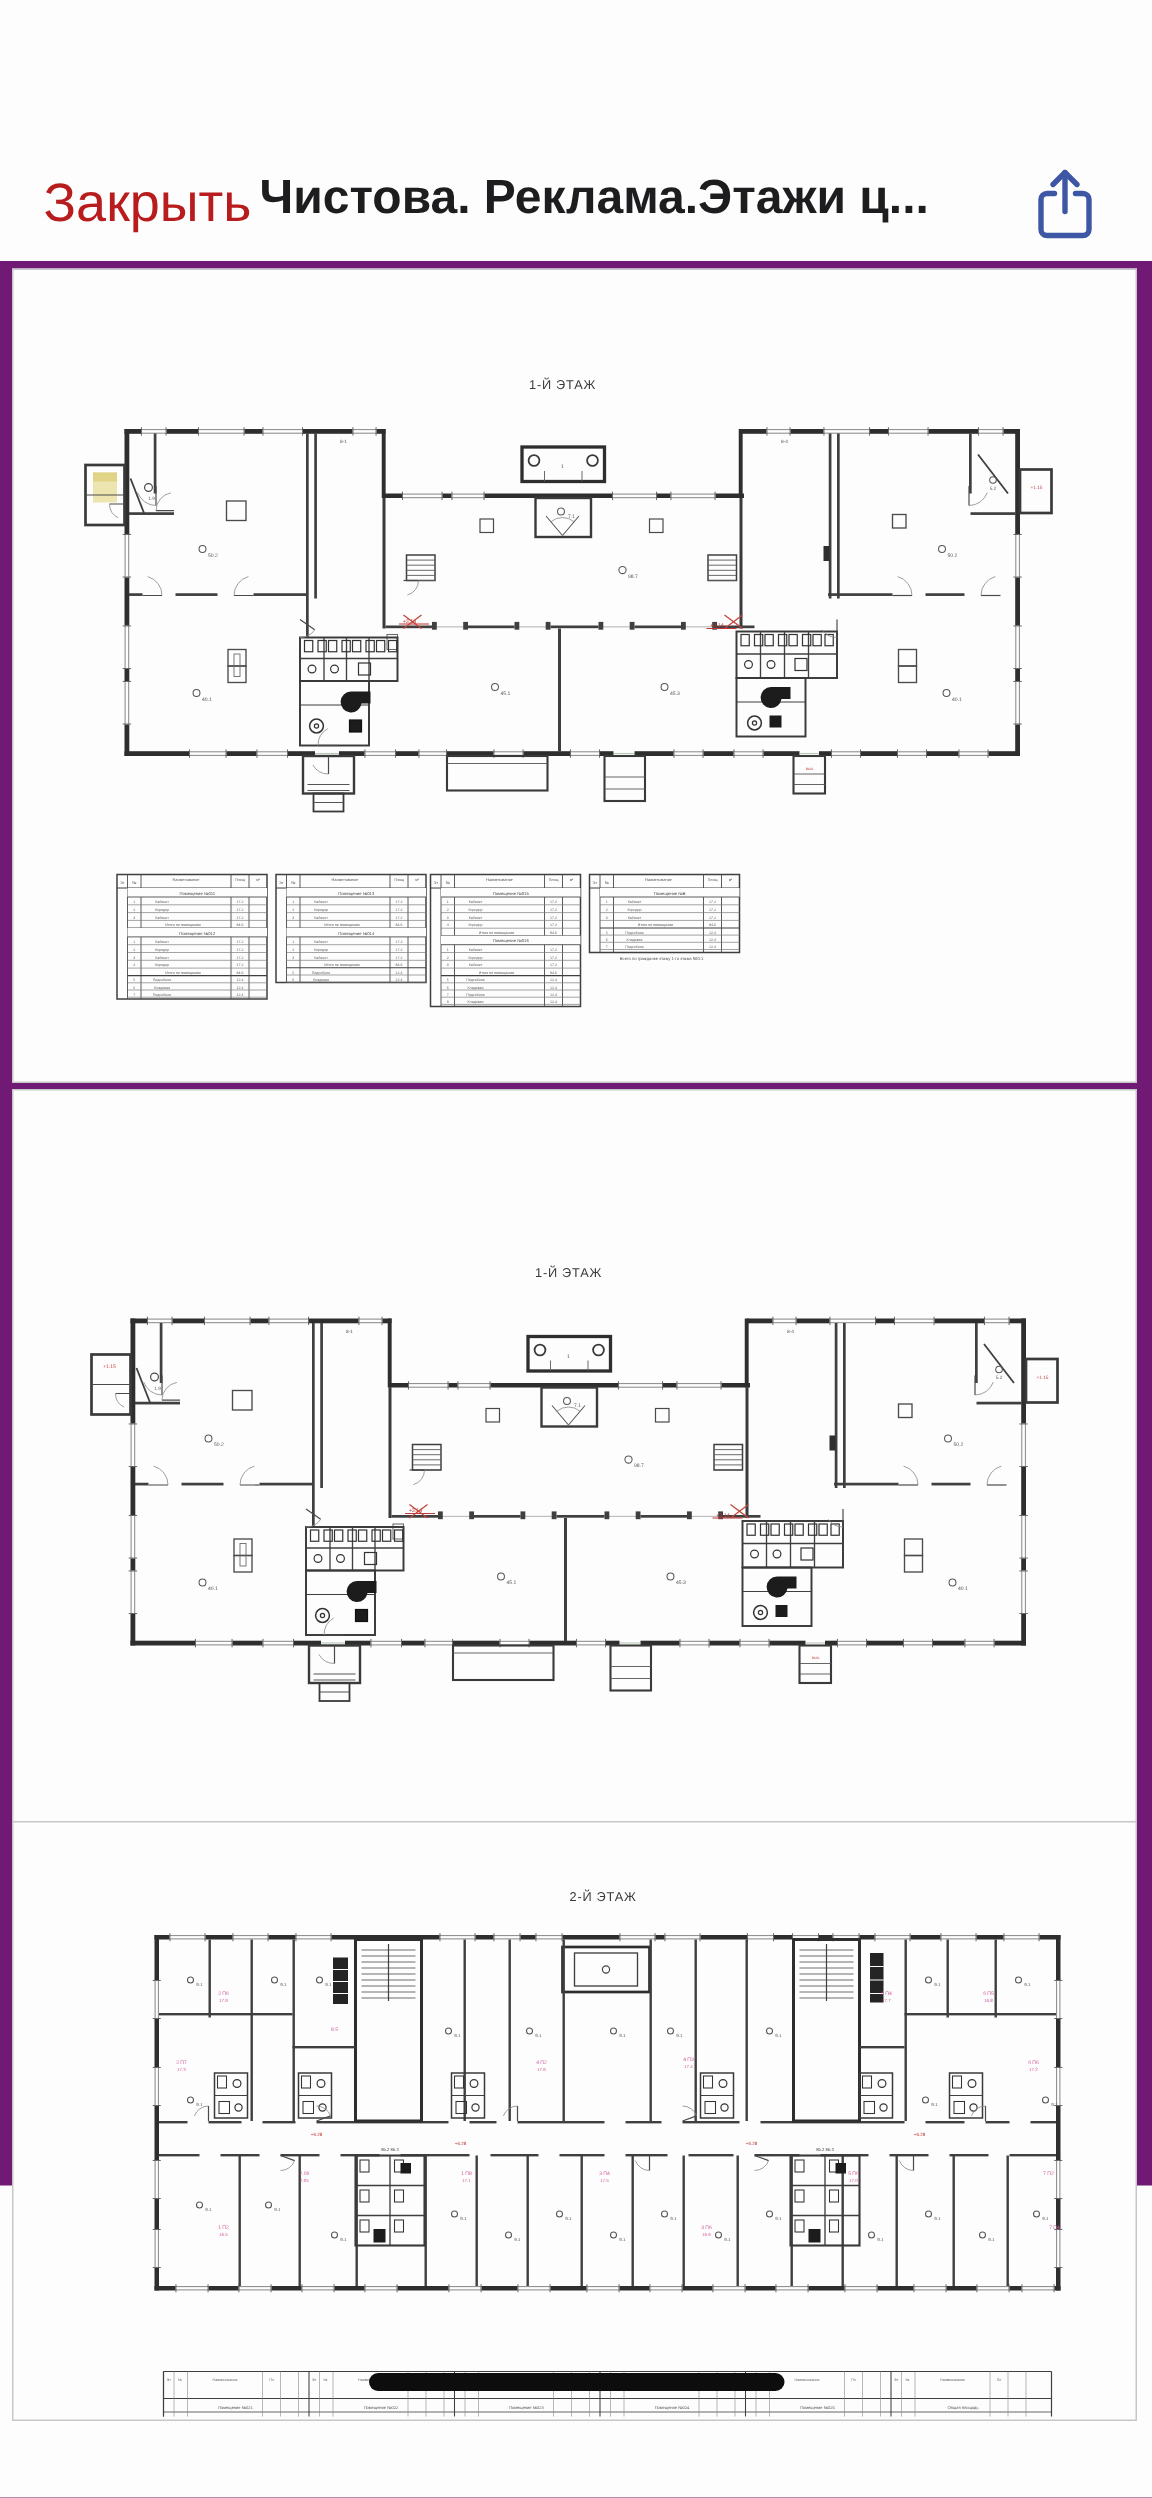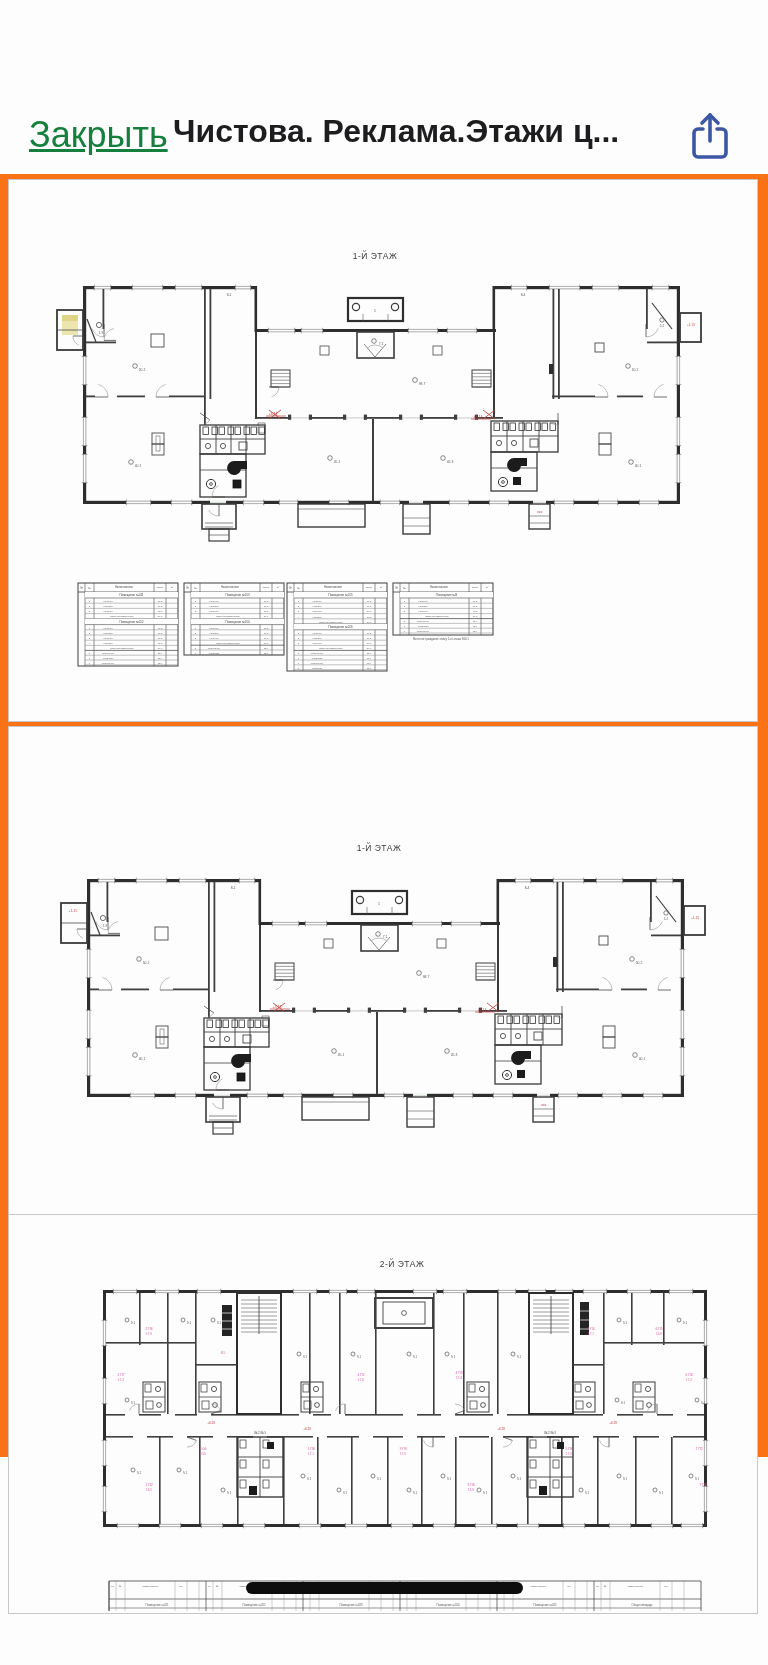--- a/index.html
+++ b/index.html
@@ -1,22 +1,22 @@
 <!DOCTYPE html>
 <html lang="ru"><head><meta charset="utf-8"><title>Чистова. Реклама.Этажи</title>
 <style>
 html,body{margin:0;padding:0;}
 body{width:768px;height:1665px;position:relative;background:#fdfdfd;overflow:hidden;
  font-family:"Liberation Sans",sans-serif;}
 .nav{position:absolute;left:0;top:0;width:768px;height:174px;background:#fdfdfd;}
-.close{position:absolute;left:29px;top:114px;font-size:36px;color:#15803d;text-decoration:underline;}
+.close{position:absolute;left:29px;top:114px;font-size:36px;color:#b91c1c;}
 .title{position:absolute;left:173px;top:113px;width:500px;font-size:32px;font-weight:bold;
  color:#1d1d1f;white-space:nowrap;overflow:hidden;}
 .share{position:absolute;left:690px;top:111px;}
-.viewer{position:absolute;left:0;top:174px;width:768px;height:1283px;background:#f97316;}
+.viewer{position:absolute;left:0;top:174px;width:768px;height:1283px;background:#701a75;}
 .page{position:absolute;left:8px;width:748px;background:#fdfdfd;border:1px solid #c6c7c9;}
 svg{display:block;}
 </style></head>
 <body>
 
 <div class="nav">
 
 <span class="close">Закрыть</span>
 
 <span class="title">Чистова. Реклама.Этажи ц...</span>

